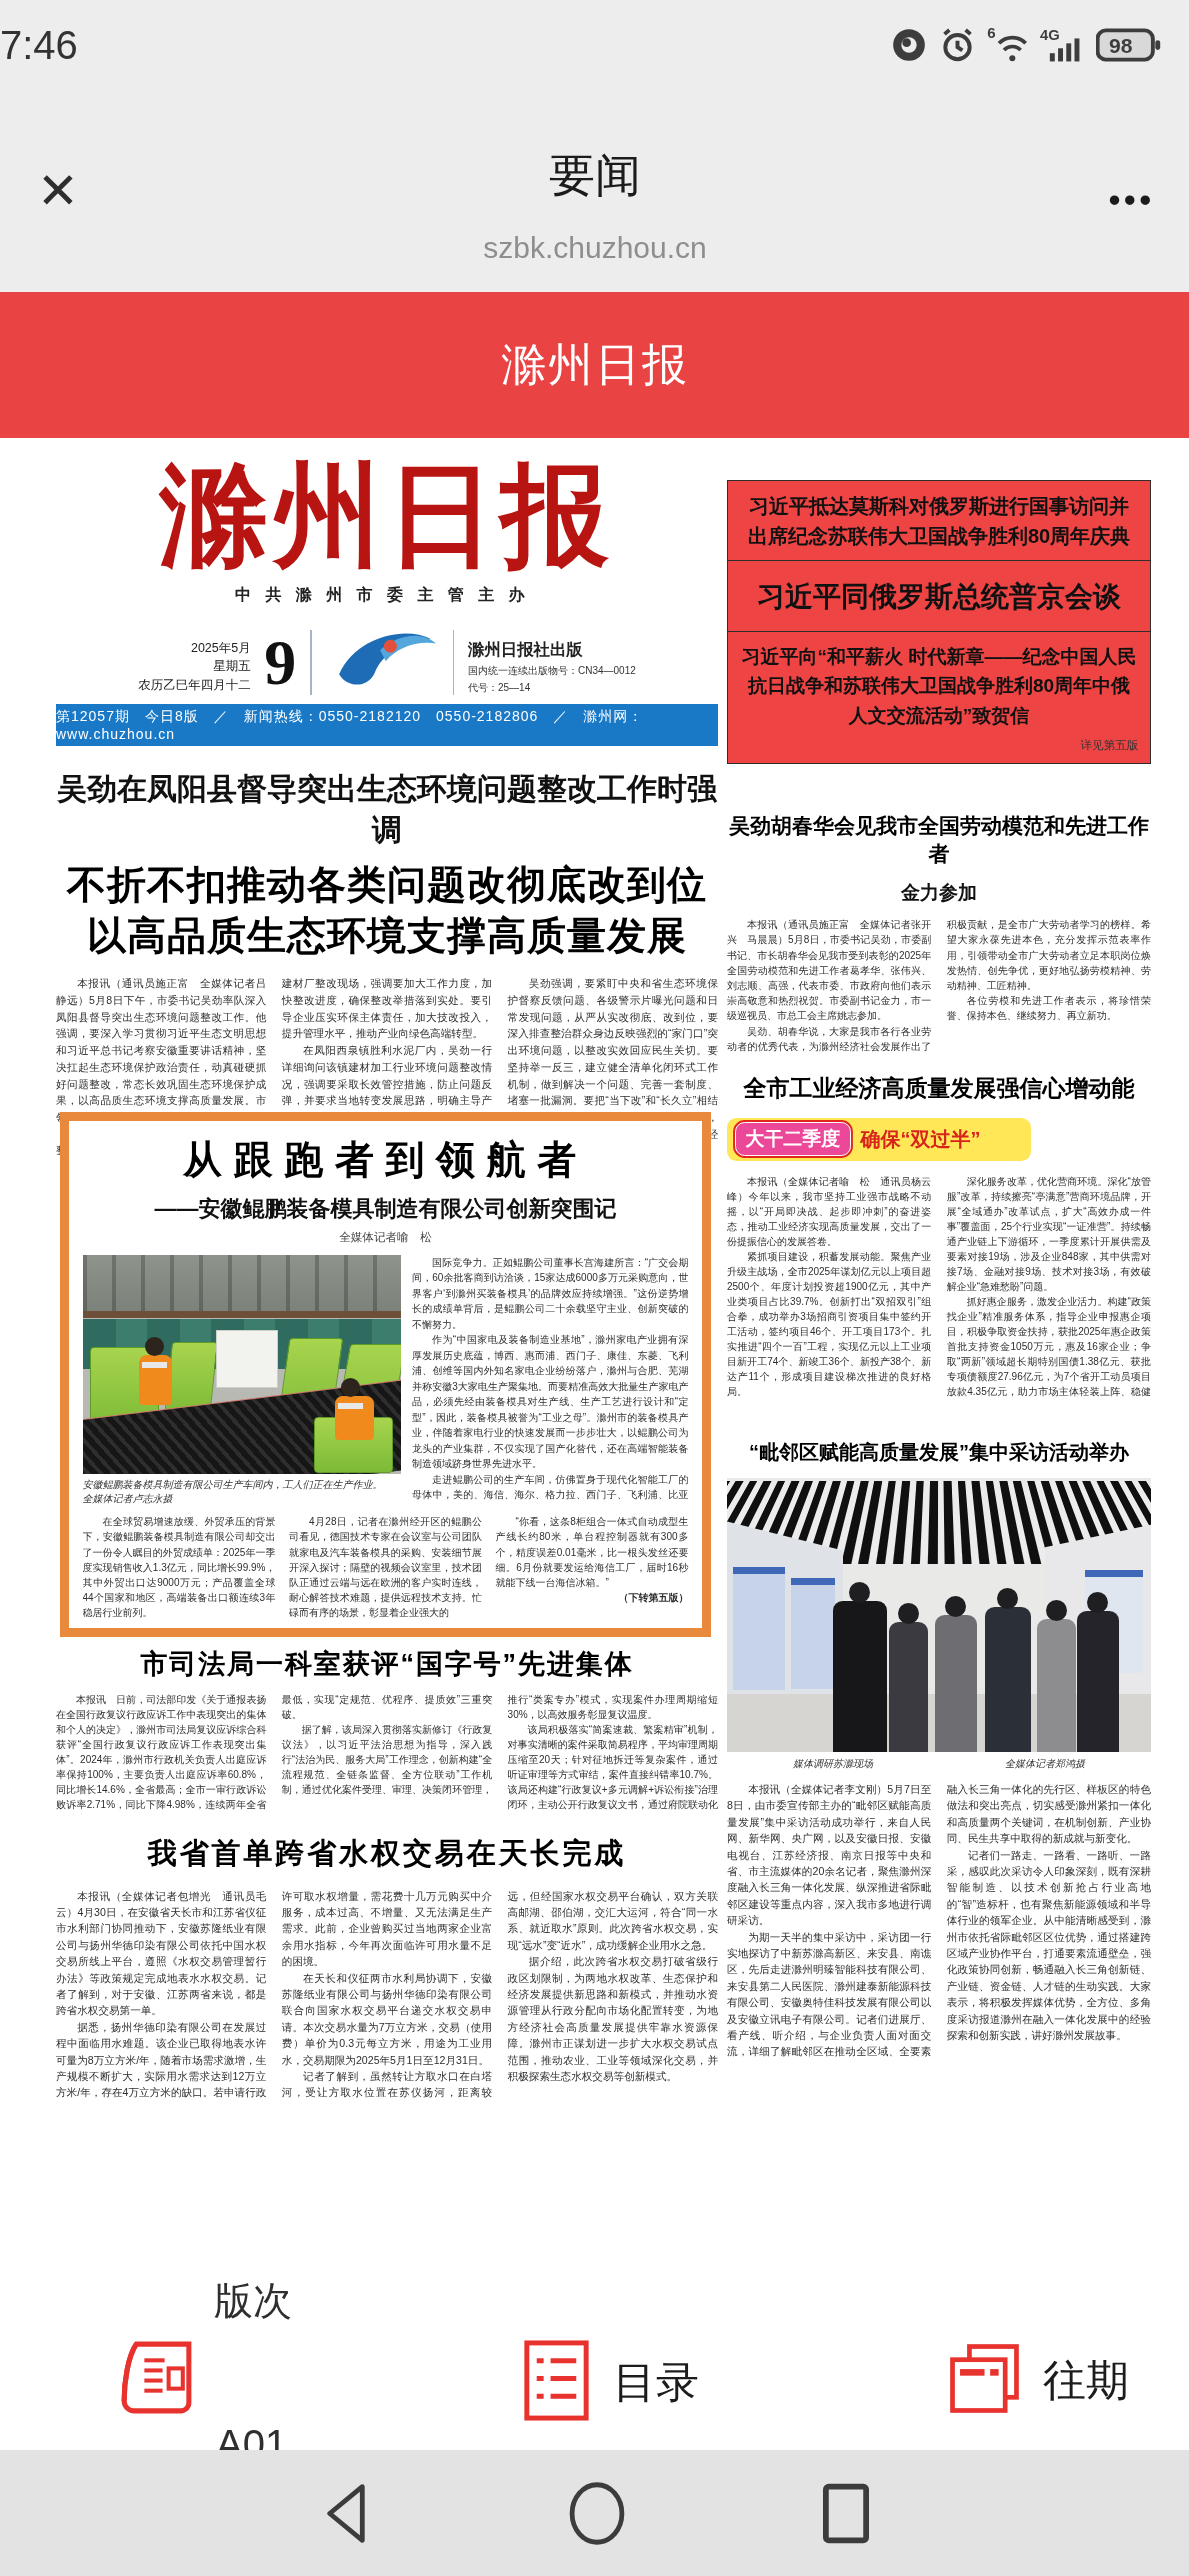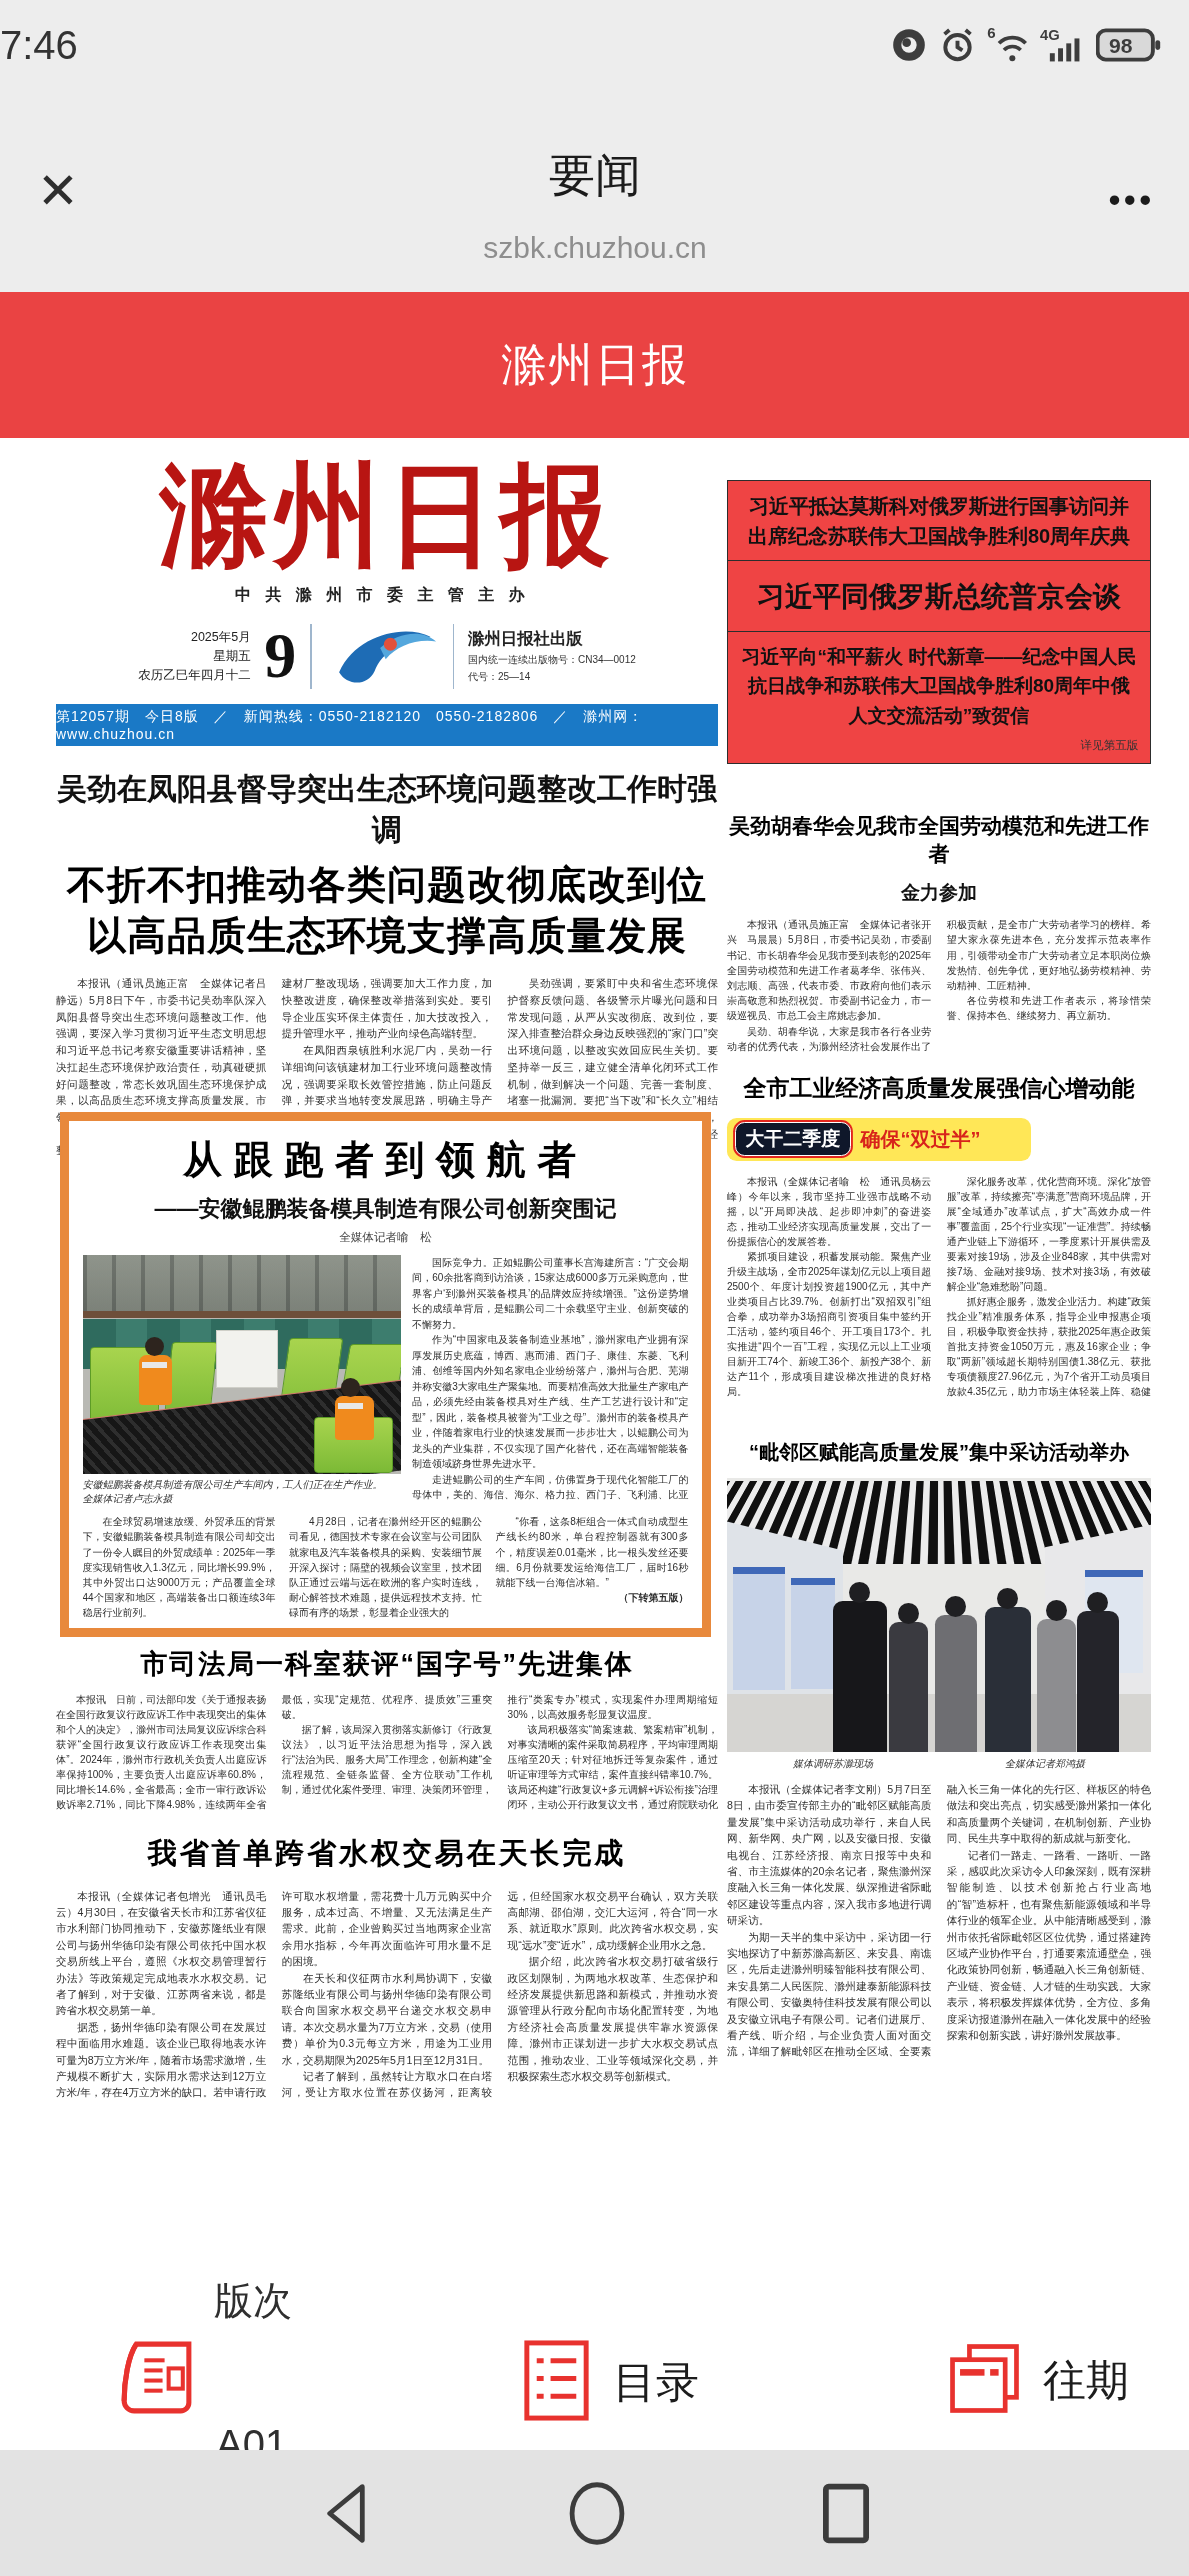--- a/index.html
+++ b/index.html
@@ -19,21 +19,21 @@
   
   .banner{position:absolute;top:292px;left:0;right:0;height:146px;background:#ea4343;display:flex;
           align-items:center;justify-content:center;color:#fff;font-size:45px;letter-spacing:1.9px;}
   
   .page{position:absolute;top:438px;left:0;right:0;height:1834px;background:#ffffff;overflow:hidden;}
   
   .mast-left{position:absolute;left:56px;top:17.3px;width:662px;}
   .mast-title{margin:0;text-align:center;font-size:108px;line-height:1.15;color:#b81512;font-weight:700;
               font-family:"Liberation Serif","DejaVu Serif",serif;letter-spacing:5.8px;transform:scaleY(1.04);}
   .mast-slogan{margin-top:5.8px;text-align:center;font-size:16px;font-weight:700;letter-spacing:14.4px;color:#222;}
-  .dateline{margin-top:11.6px;display:flex;align-items:center;justify-content:center;gap:13.5px;height:77px;}
+  .dateline{margin-top:11.6px;display:flex;align-items:flex-end;justify-content:center;gap:13.5px;height:77px;}
   .date-left{text-align:right;font-size:12.5px;line-height:1.5;color:#222;}
   .date-day{font-size:64px;font-weight:700;font-family:"Liberation Serif",serif;color:#111;line-height:1;}
   .vsep{width:1.9px;height:65px;background:#9fb6cd;}
   .pub{text-align:left;color:#222;}
   .pub-line1{font-size:16.4px;font-weight:700;}
   .pub-line2,.pub-line3{font-size:10px;margin-top:2.9px;color:#333;}
   .bluebar{margin-top:9.6px;height:42px;background:#1a79c6;color:#fff;display:flex;align-items:center;
            justify-content:center;font-size:14px;letter-spacing:1px;}
   
   .hbox{position:absolute;left:727px;top:42px;width:424px;border:1.9px solid #2d2d2d;background:#ef4444;box-sizing:border-box;}
@@ -89,21 +89,21 @@
   
   .rcol{position:absolute;left:727px;top:0;width:424px;height:1834px;}
   .labor{position:absolute;left:0;top:374px;width:424px;}
   .labor-title{text-align:center;font-size:21px;font-weight:700;color:#000;}
   .labor-sub{text-align:center;font-size:19px;font-weight:700;margin-top:11.6px;color:#111;}
   .labor-body{margin-top:11.6px;height:162px;font-size:10px;line-height:1.52;}
   .industry{position:absolute;left:0;top:635px;width:424px;}
   .industry-title{text-align:center;font-size:23px;font-weight:700;color:#000;}
   .badge-row{display:flex;align-items:center;justify-content:flex-start;gap:9.6px;margin-top:13.5px;width:289px;
              background:#ffe757;padding:4.8px 7.7px;border-radius:9.6px;}
-  .badge-pill{background:#0f172a;color:#fff;font-size:19px;font-weight:700;padding:2.9px 9.6px;border-radius:9.6px;
+  .badge-pill{background:#ec4899;color:#fff;font-size:19px;font-weight:700;padding:2.9px 9.6px;border-radius:9.6px;
               border:1.9px solid #fff;box-shadow:0 0 0 1.9px #e3261d;}
   .badge-text{color:#d8231b;font-size:20px;font-weight:700;}
   .industry-body{margin-top:13.5px;height:239px;font-size:10px;line-height:1.5;}
   .visit{position:absolute;left:0;top:1001px;width:424px;}
   .visit-title{text-align:center;font-size:20px;font-weight:700;color:#000;}
   .vphoto{position:relative;margin-top:11.6px;width:424px;height:274px;background:#e9e9e7;overflow:hidden;}
   .v-ceiling{position:absolute;left:-29px;right:-29px;top:-11.6px;height:104px;background:
      repeating-linear-gradient(90deg,#101010 0 8.7px,#ececec 8.7px 15.4px);transform:perspective(289px) rotateX(38deg);}
   .v-wall-l{position:absolute;left:0;top:58px;width:116px;bottom:0;background:#dfe3e8;transform:skewY(14deg);}
   .v-poster{position:absolute;background:#c7d3e8;border-top:7.7px solid #3f68b8;}

